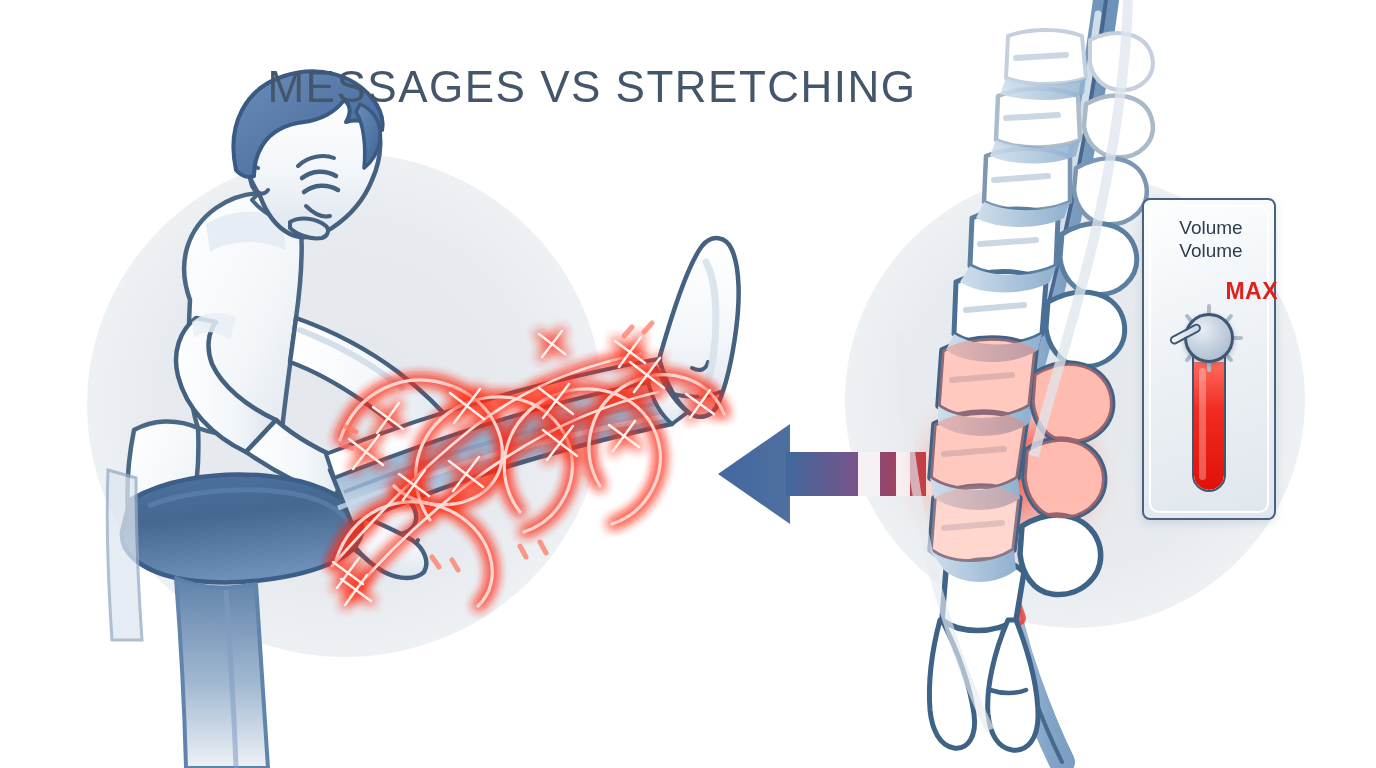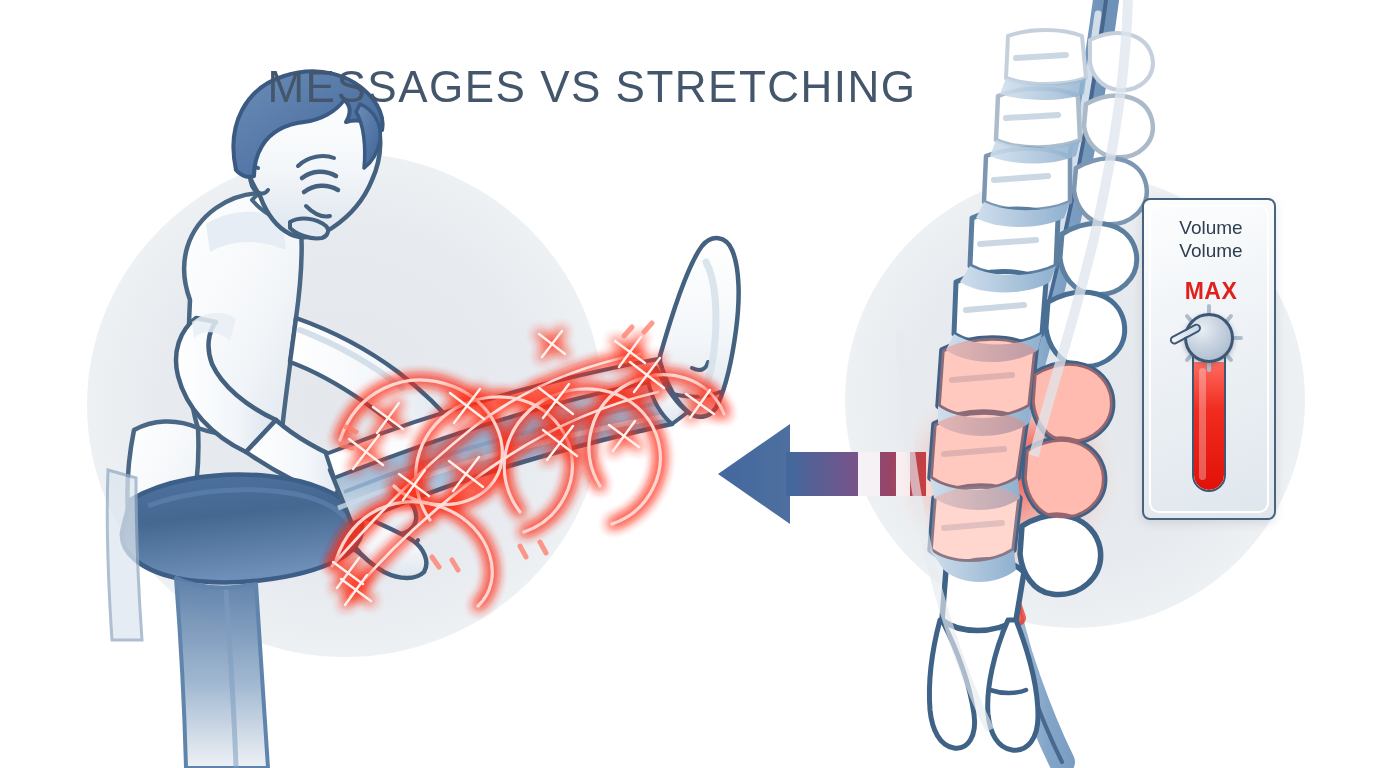--- a/index.html
+++ b/index.html
@@ -35,21 +35,21 @@
   }
   .vol-panel-inner{
     position:absolute;inset:5px;border-radius:10px;
     border:2px solid #ffffff;box-sizing:border-box;pointer-events:none;
   }
   .vol-title{
     position:absolute;left:0;top:16px;width:134px;text-align:center;
     font-size:19px;line-height:23px;font-weight:400;color:#2d3e50;
   }
   .vol-max{
-    position:absolute;left:0;top:78px;width:134px;text-align:center;
+    position:absolute;left:0;top:78px;width:134px;text-align:right;
     font-size:23px;font-weight:bold;color:#e0201c;letter-spacing:.5px;
   }
   .vol-track{
     position:absolute;left:50%;margin-left:-17px;top:120px;
     width:34px;height:172px;border-radius:17px;
     background:linear-gradient(180deg,#eef2f6 0%,#e2e9f0 100%);
     border:2px solid #3f5872;box-sizing:border-box;
     box-shadow:inset 0 1px 2px rgba(80,100,120,.25);
     overflow:hidden;
   }

